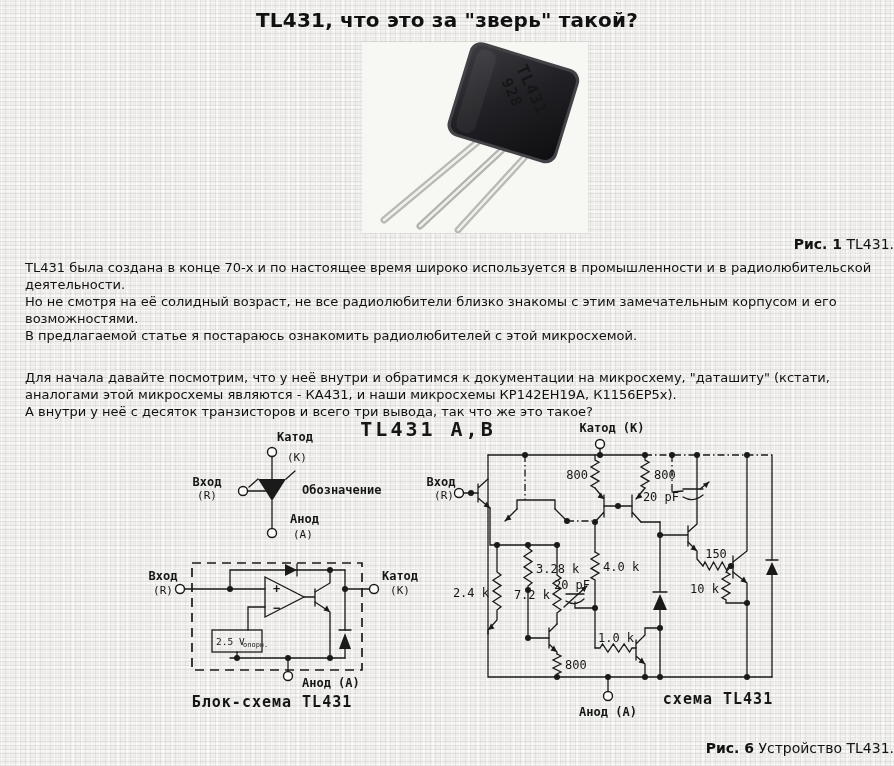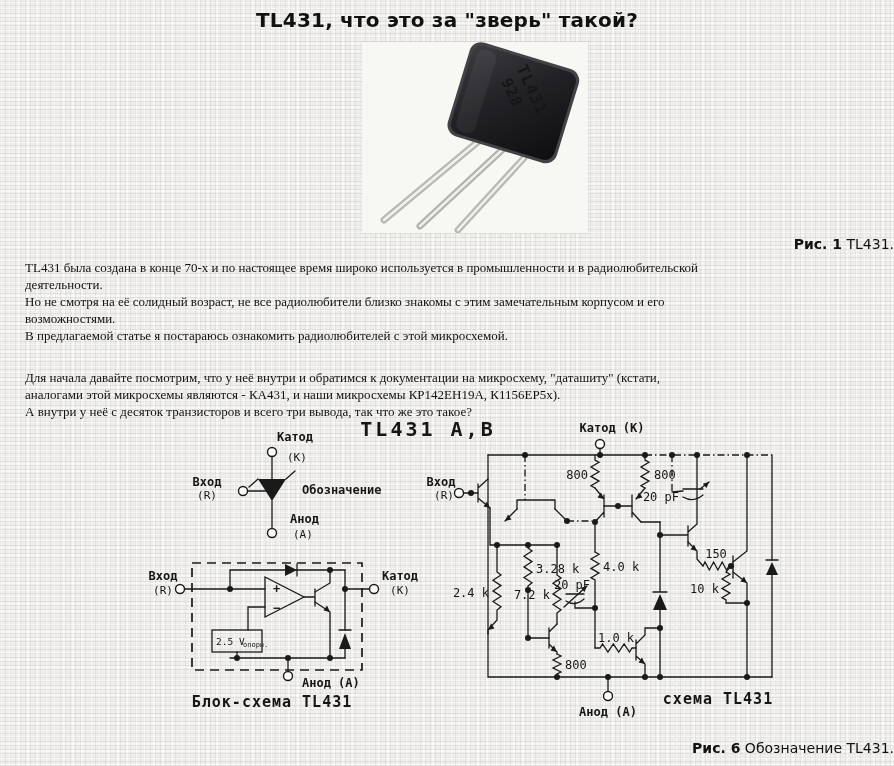--- a/index.html
+++ b/index.html
@@ -24,21 +24,21 @@
   }
   .caption{
     position:absolute;left:0;width:894px;text-align:right;
     font-size:14px;
   }
   .caption b{font-weight:bold;}
   .cap1{top:236px;}
   .cap2{top:740px;}
   .para{
     position:absolute;left:25px;width:856px;
-    font-size:13px;line-height:17px;white-space:pre-line;font-family:Liberation Serif, serif;
+    font-size:13px;line-height:17px;white-space:pre-line;
   }
   .p1{top:259px;}
   .p2{top:369px;}
   .fig2-svg{position:absolute;left:130px;top:413px;}
   svg text{
     font-family:"DejaVu Sans Mono","Liberation Mono",monospace;
     fill:#161616;
   }
   .lbl{font-size:12px;font-weight:bold;}
   .pin{font-size:11px;}
@@ -331,13 +331,13 @@
       <path class="w" d="M595,648 L600,648 l2.5,-4 l5.4,8 l5.4,-8 l5.4,8 l5.4,-8 l5.4,8 l2.5,-4 L636,648"></path>
       <text class="val" x="616" y="642" text-anchor="middle">1.0 k</text>
     </g>
     <g>
       <path class="w" d="M636,640 L636,660 M636,644 L645,635 L645,628 L660,628 M636,656 L645,664 L645,677"></path>
       <polygon class="fill" points="645,664 638.5,662.5 642,657.5"></polygon>
     </g>
   </g>
 </svg>
 
-<div class="caption cap2"><b>Рис. 6</b><span> Обозначение TL431.</span></div>
+<div class="caption cap2"><b>Рис. 6</b><span> Устройство TL431.</span></div>
 
 </body></html>

